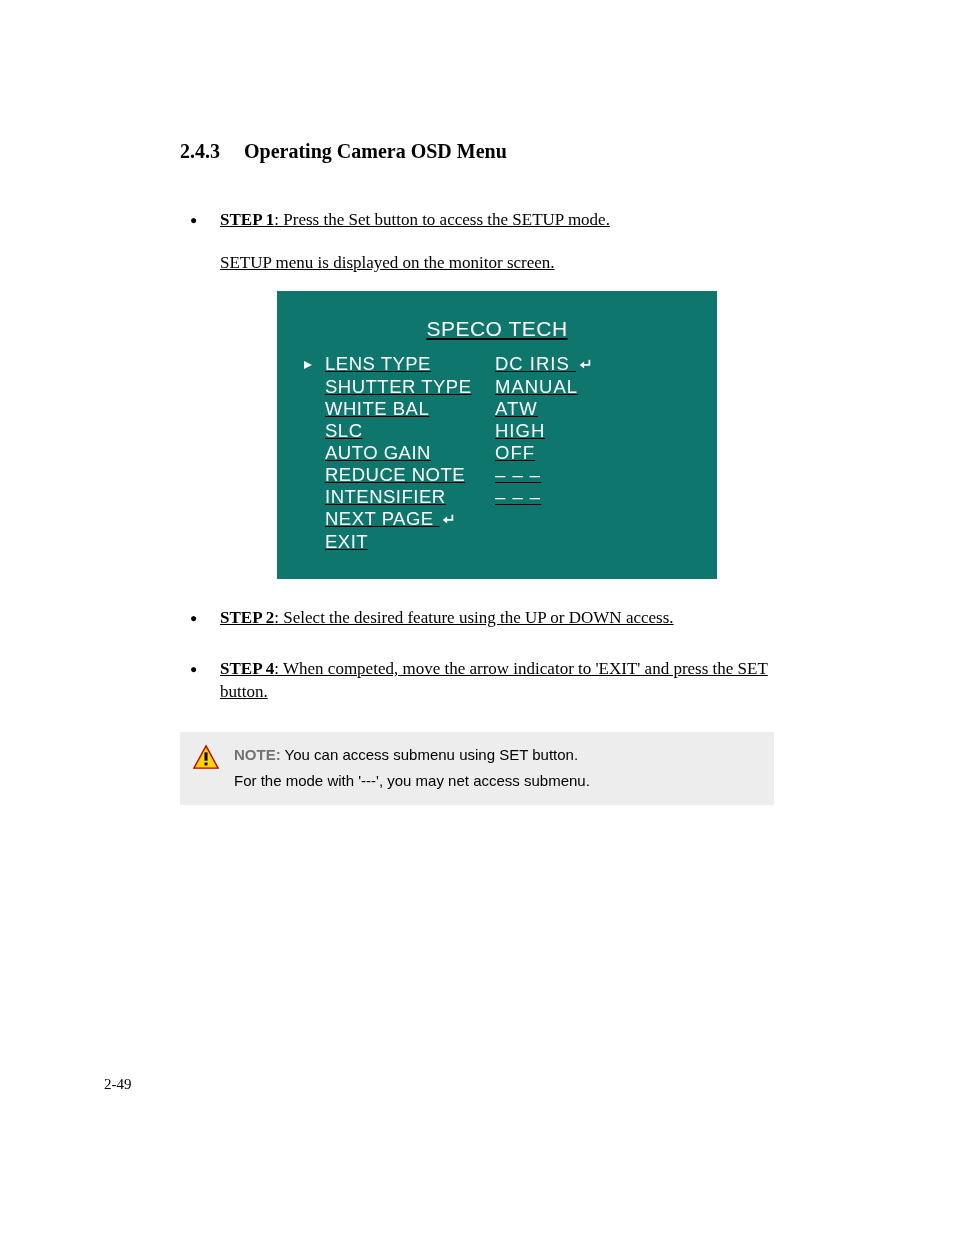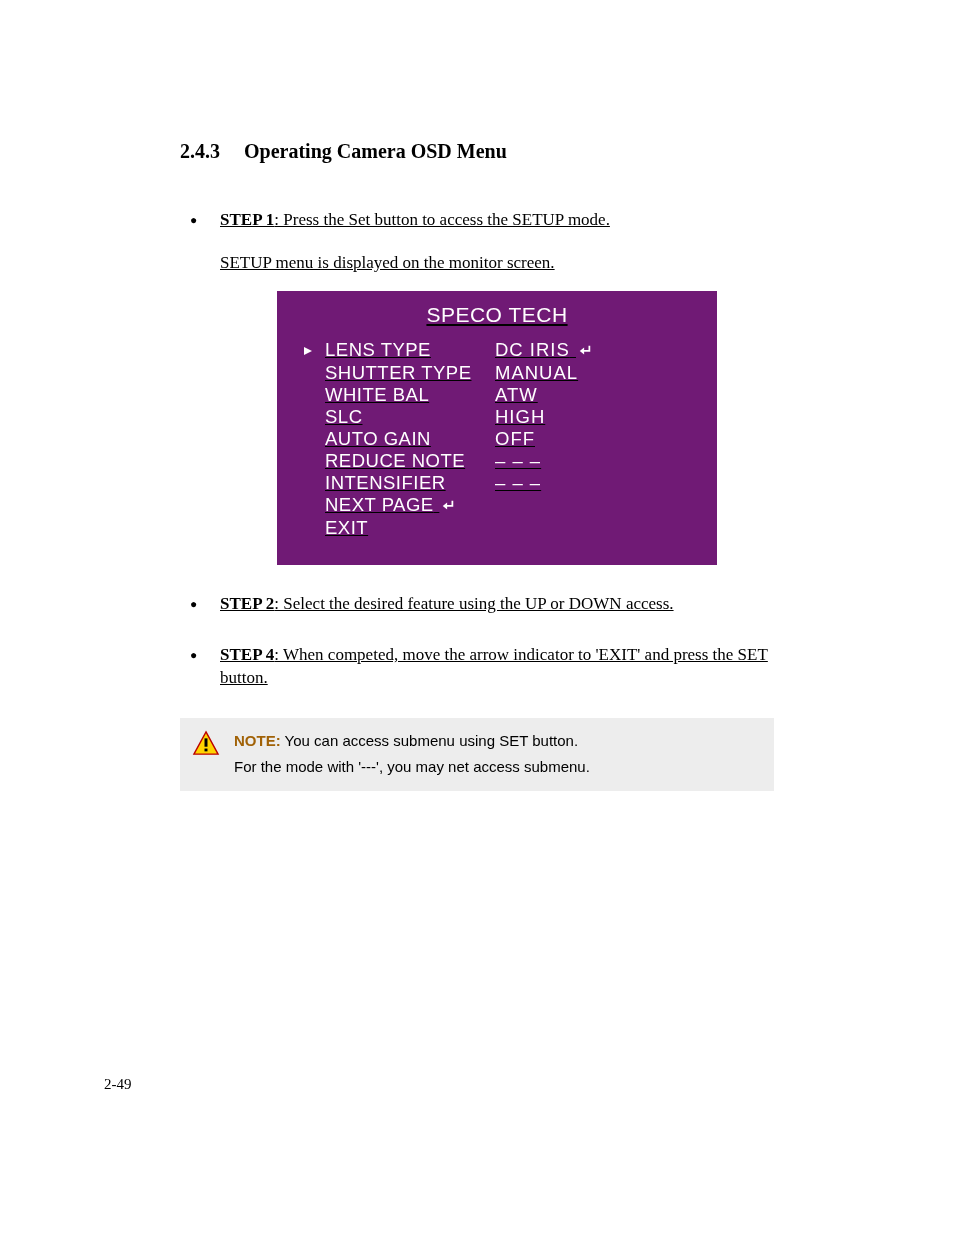--- a/index.html
+++ b/index.html
@@ -44,24 +44,24 @@
   }
   .step-label { font-weight: bold; }
   .step-body { margin-top: 0; }
   .step-follow { margin-top: 20px; }
   .osd-wrap {
     display: flex;
     justify-content: center;
     margin: 16px 0 24px 0;
   }
   .osd {
-    background: #701a75;
+    background: #0f766e;
     color: #fff;
     width: 388px;
-    padding: 10px 26px 26px 26px;
+    padding: 24px 26px 26px 26px;
     font-family: Arial, Helvetica, sans-serif;
     position: relative;
   }
   .osd-title {
     text-align: center;
     font-size: 21px;
     letter-spacing: 0.5px;
     margin-bottom: 10px;
     font-weight: 500;
   }
@@ -87,21 +87,21 @@
     padding: 10px 12px 12px 12px;
     display: flex;
     align-items: flex-start;
     gap: 14px;
     font-family: Arial, Helvetica, sans-serif;
     font-size: 15px;
   }
   .note-icon { flex: 0 0 auto; margin-top:2px;}
   .note-icon svg { width:28px; height:26px; }
   .note-text { line-height: 1.7; }
-  .note-label { color: #a16207; font-weight: bold; }
+  .note-label { color: #737373; font-weight: bold; }
   .page-num {
     position: absolute;
     left: 104px;
     top: 1076px;
     font-size: 15px;
     font-family: "Times New Roman", Times, serif;
   }
 </style>
 </head>
 <body>

